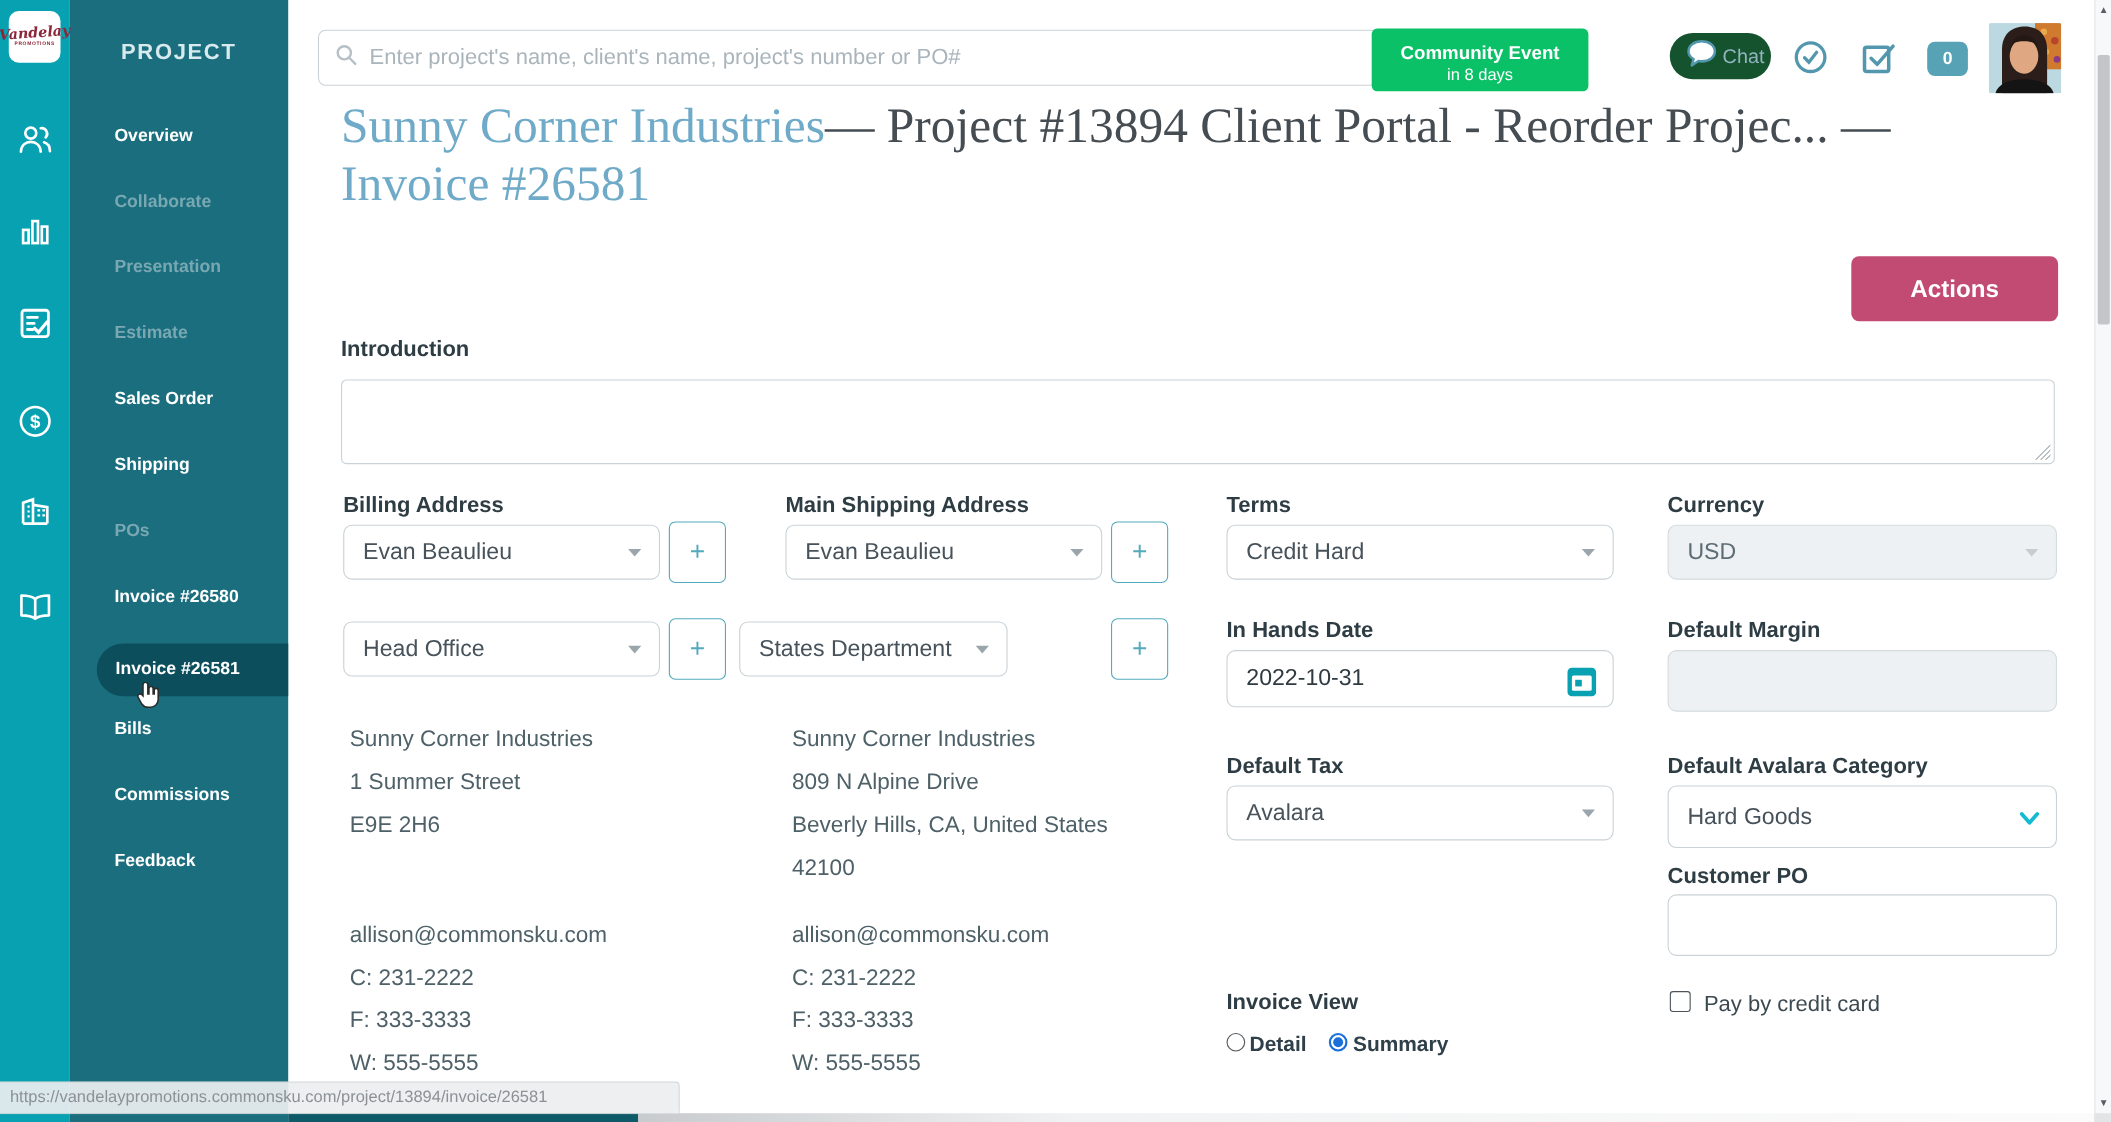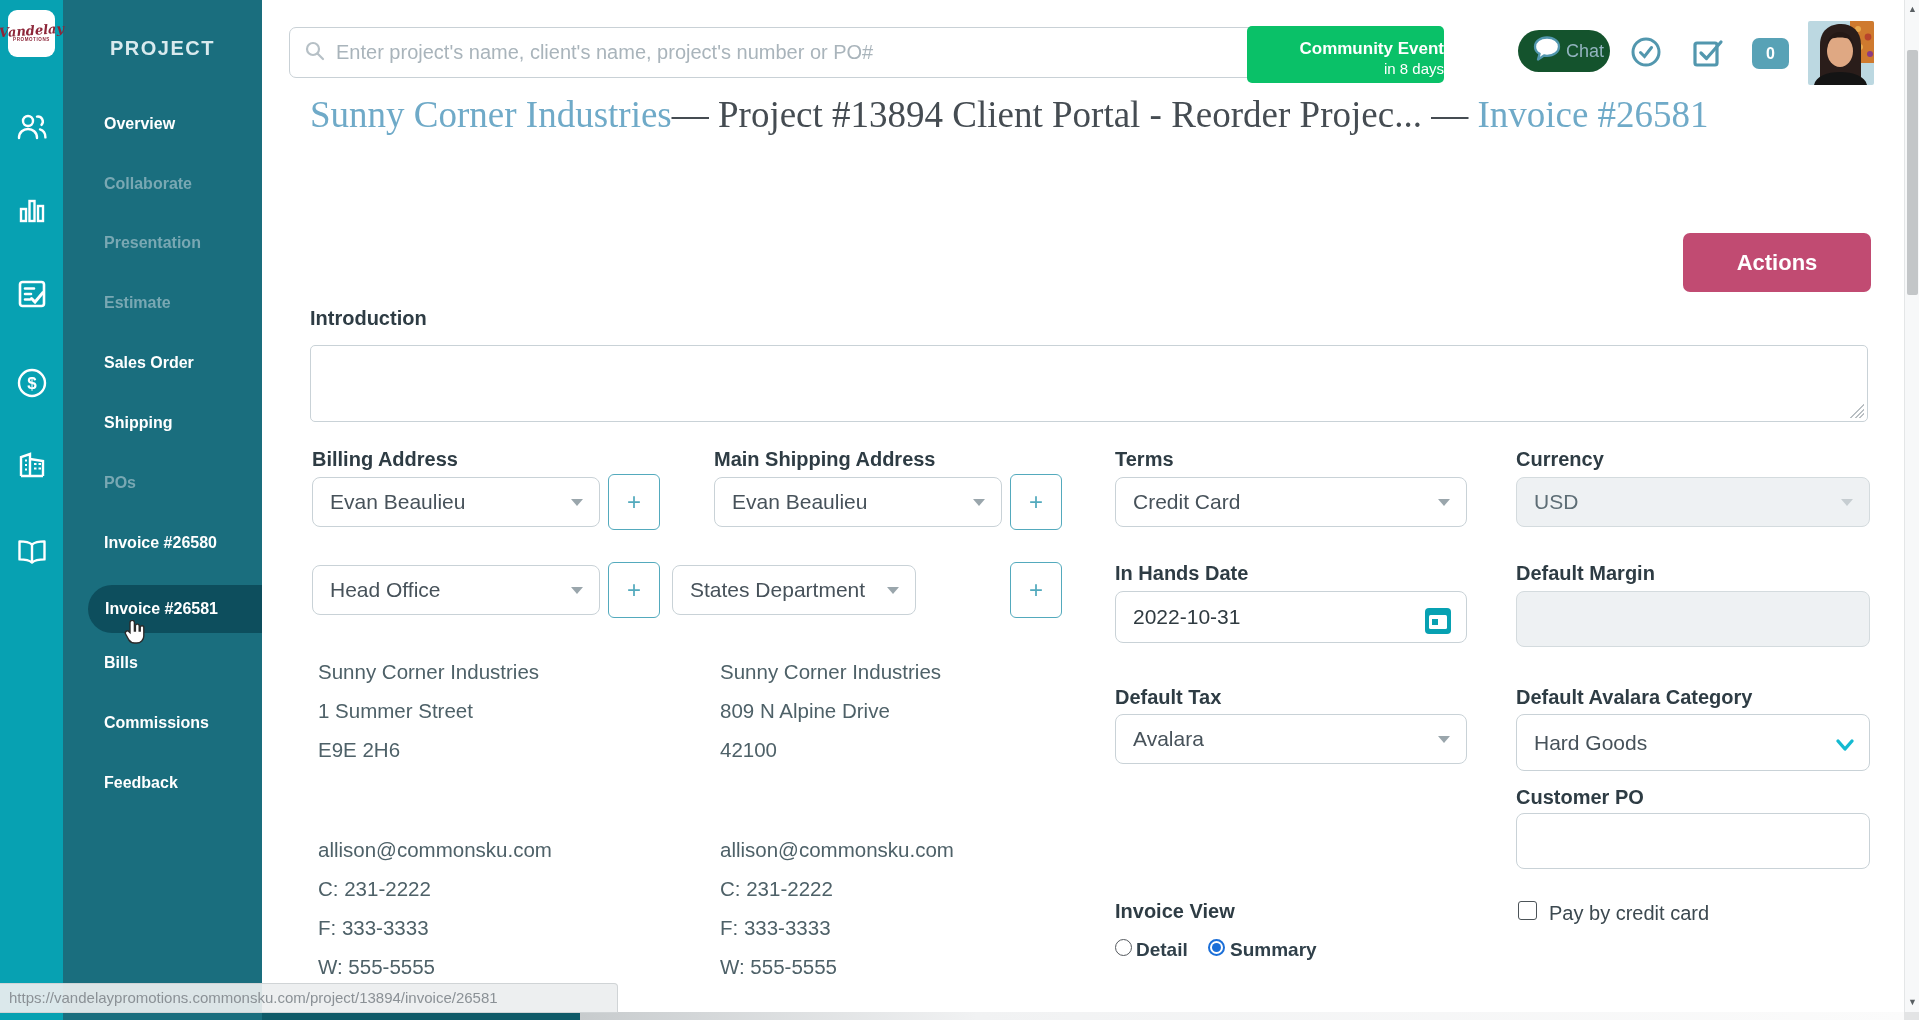--- a/index.html
+++ b/index.html
@@ -27,34 +27,34 @@
   .nav-item.active { left:25px; right:0; top:585px; height:48px; line-height:48px;
       background:#0d4e5d; border-radius:24px 0 0 24px; padding-left:17px; }
 
   
   #search-box { left:289px; top:27px; width:1088px; height:51px; border:1px solid #c9d1d6;
       border-radius:7px; background:#fff; display:flex; align-items:center; padding-left:14px; }
   #search-box input { border:none; outline:none; font-size:20px; color:#3f4a50; width:860px;
       margin-left:10px; font-family:"Liberation Sans",sans-serif; }
   #search-box input::placeholder { color:#a9b4bb; }
   #event-btn { left:1247px; top:26px; width:197px; height:57px; background:#0ac168; border:none;
-      border-radius:5px; color:#fff; text-align:right; cursor:pointer; }
+      border-radius:5px; color:#fff; text-align:center; cursor:pointer; }
   #event-btn .t1 { font-size:17px; font-weight:bold; line-height:20px; margin-top:8px; }
   #event-btn .t2 { font-size:15px; line-height:19px; }
   #chat-pill { left:1518px; top:30px; width:92px; height:42px; background:#14532d;
       border-radius:21px; display:flex; align-items:center; padding-left:10px; cursor:pointer; }
   #chat-pill span { color:#93b4c0; font-size:18px; margin-left:4px; }
   .top-ic { cursor:pointer; }
   #badge { left:1752px; top:38px; width:37px; height:31px; background:#58a2b6; border-radius:7px;
       color:#fff; font-size:16px; font-weight:bold; text-align:center; line-height:31px; cursor:pointer; }
   #avatar { left:1808px; top:21px; width:66px; height:64px; border-radius:2px; overflow:hidden; cursor:pointer; }
 
   
   #page-title { left:310px; top:88px; width:1480px; font-family:"Liberation Serif",serif;
-      font-size:37px; line-height:53px; color:#454c52; font-weight:normal; }
+      font-size:45px; line-height:53px; color:#454c52; font-weight:normal; }
   #page-title .lnk { color:#6faac8; cursor:pointer; }
   #actions-btn { left:1683px; top:233px; width:188px; height:59px; background:#c14b72; border:none;
       border-radius:7px; color:#fff; font-size:22px; font-weight:bold; cursor:pointer;
       font-family:"Liberation Sans",sans-serif; }
 
   
   .flabel { position:absolute; font-size:20px; font-weight:bold; color:#2e3c44; white-space:nowrap; }
   .sel { position:absolute; height:50px; border:1px solid #c9d2d7; border-radius:8px; background:#fff;
          display:flex; align-items:center; padding:0 40px 0 17px; font-size:21px; color:#47525a;
          cursor:pointer; }
@@ -240,21 +240,21 @@
   <span>Evan Beaulieu</span>
     <i class="chev"></i>
 </div>
 <button class="plus-btn" style="left:608px;top:474px">+</button>
 <div class="sel" style="left:714px;top:477px;width:288px">
   <span>Evan Beaulieu</span>
     <i class="chev"></i>
 </div>
 <button class="plus-btn" style="left:1010px;top:474px">+</button>
 <div class="sel" style="left:1115px;top:477px;width:352px">
-  <span>Credit Card</span>
+  <span>Credit Hard</span>
     <i class="chev"></i>
 </div>
 <div class="sel disabled" style="left:1516px;top:477px;width:354px">
   <span>USD</span>
     <i class="chev"></i>
 </div>
 
 <div class="sel" style="left:312px;top:565px;width:288px">
   <span>Head Office</span>
     <i class="chev"></i>
@@ -281,20 +281,21 @@
 <div class="tinput disabled" style="left:1516px;top:591px;width:354px;height:56px"></div>
 
 <div class="addr" style="left:318px;top:652px">
   <div>Sunny Corner Industries</div>
   <div>1 Summer Street</div>
   <div>E9E 2H6</div>
 </div>
 <div class="addr" style="left:720px;top:652px">
   <div>Sunny Corner Industries</div>
   <div>809 N Alpine Drive</div>
+  <div>Beverly Hills, CA, United States</div>
   <div>42100</div>
 </div>
 <div class="addr" style="left:318px;top:830px">
   <div>allison@commonsku.com</div>
   <div>C: 231-2222</div>
   <div>F: 333-3333</div>
   <div>W: 555-5555</div>
 </div>
 <div class="addr" style="left:720px;top:830px">
   <div>allison@commonsku.com</div>

